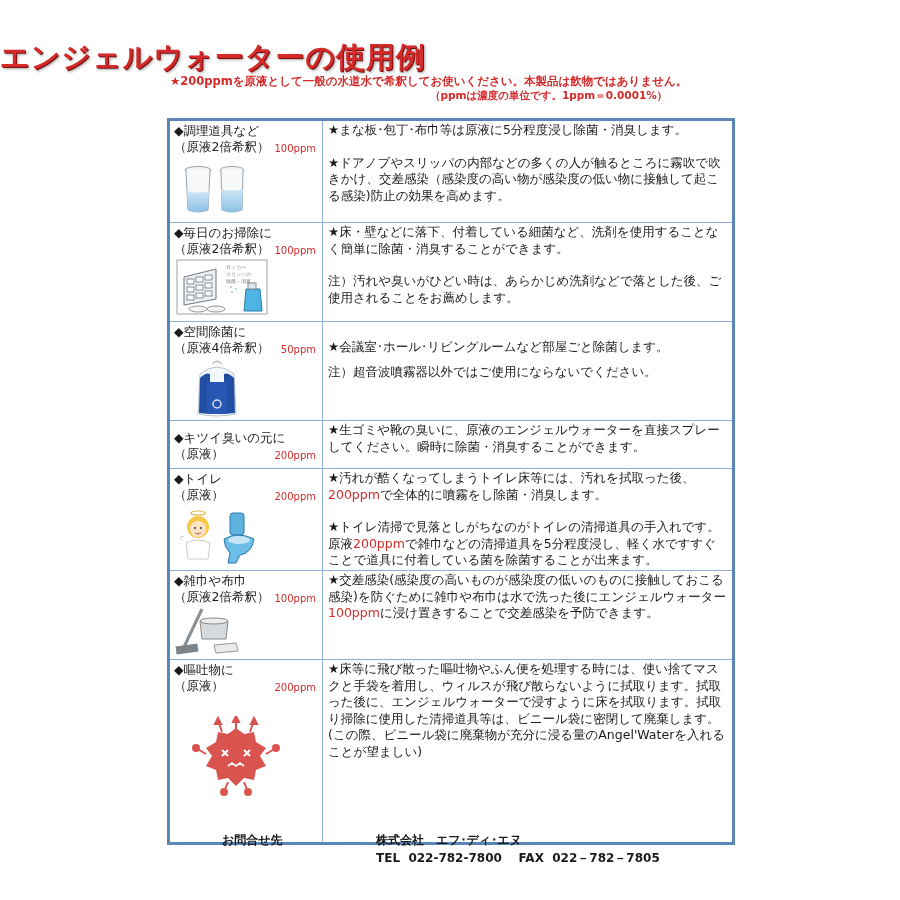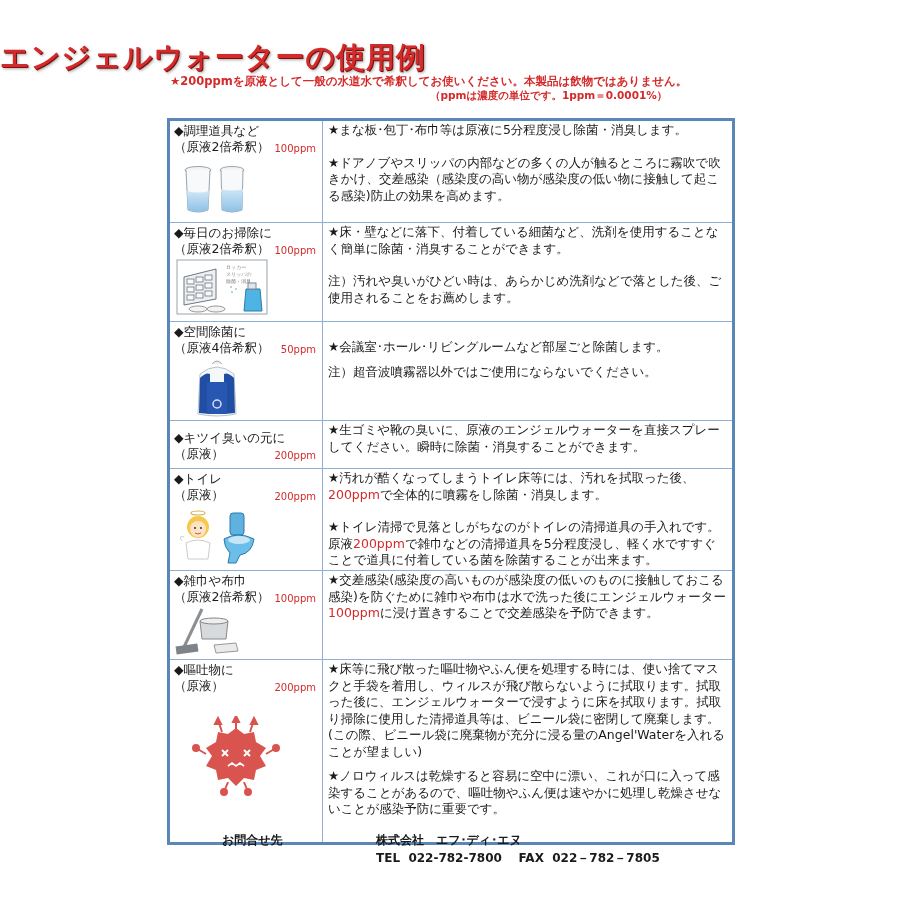--- a/index.html
+++ b/index.html
@@ -202,20 +202,19 @@
           <line x1="52" y1="34" x2="58" y2="40"></line>
             <line x1="58" y1="34" x2="52" y2="40"></line>
         </g>
         <path d="M36 50 L40 47 L44 50 L48 47 L52 50" stroke="#fff" stroke-width="1.6" fill="none"></path>
       </svg>
     </div>
     <div class="rcell">
       <p class="para">★床等に飛び散った嘔吐物やふん便を処理する時には、使い捨てマスクと手袋を着用し、ウィルスが飛び散らないように拭取ります。拭取った後に、エンジェルウォーターで浸すように床を拭取ります。拭取り掃除に使用した清掃道具等は、ビニール袋に密閉して廃棄します。</p>
       <p class="para">(この際、ビニール袋に廃棄物が充分に浸る量のAngel'Waterを入れることが望ましい)</p>
       <div class="gap-s"></div>
-      <p class="para">★ノロウィルスは乾燥すると容易に空中に漂い、これが口に入って感染することがあるので、嘔吐物やふん便は速やかに処理し乾燥させないことが感染予防に重要です。</p>
     </div>
   </div>
 </div>
 
 <div class="footer-label">お問合せ先</div>
 <div class="footer-co">株式会社　エフ･ディ･エヌ</div>
 <div class="footer-tel">TEL  022-782-7800    FAX  022－782－7805</div>
 
 </body></html>

